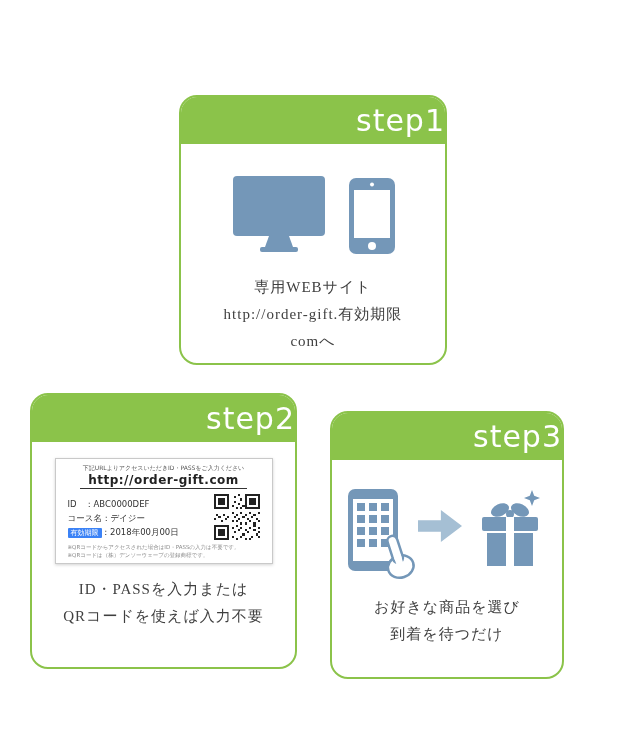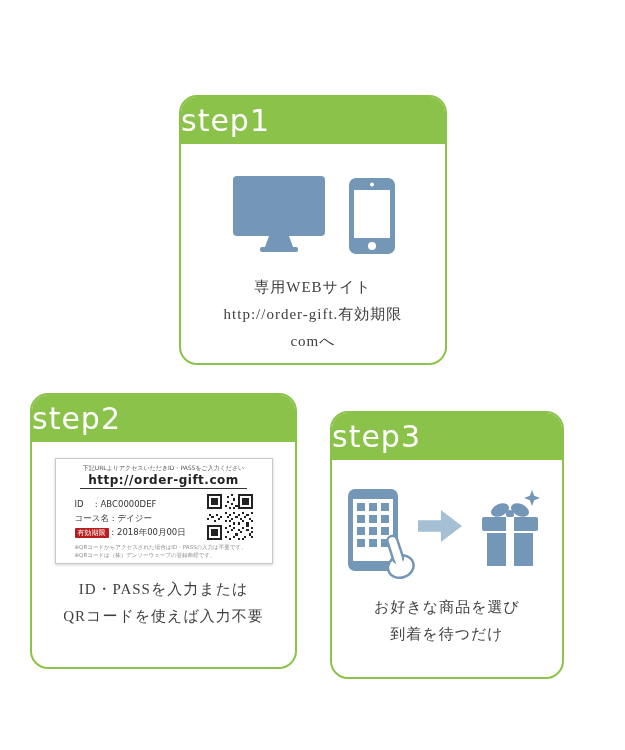--- a/index.html
+++ b/index.html
@@ -9,41 +9,41 @@
   }
   .card{
     position:absolute;box-sizing:border-box;background:#fff;
     border:2px solid var(--green,#8bc34a);border-radius:18px;overflow:hidden;
   }
   .card-step1{left:179px;top:95px;width:268px;height:270px;}
   .card-step2{left:30px;top:393px;width:267px;height:276px;}
   .card-step3{left:330px;top:393px;width:234px;height:268px;margin-top:18px;}
   .card-header{
     height:47px;background:var(--green,#8bc34a);color:#fff;
-    display:flex;align-items:center;justify-content:flex-start;
+    display:flex;align-items:center;justify-content:flex-end;
     font-size:30px;letter-spacing:1px;
   }
   .caption{margin-top:12px;text-align:center;font-size:15px;line-height:27px;color:var(--text,#3f3f3f);letter-spacing:1px;font-family:Liberation Serif, serif;}
   .cap-line{white-space:nowrap;}
   
   .devices{display:flex;align-items:center;justify-content:center;gap:22px;margin-top:26px;height:92px;}
   .ib{fill:var(--icon-blue,#7497b8);}
   .wh{fill:#ffffff;}
   
   .gift-card{
     width:218px;margin:16px auto 0;background:#fff;border:1px solid #c9c9c9;
-    box-shadow:0 1px 3px rgba(0,0,0,.18);padding:5px 19px 4px;box-sizing:border-box;
+    box-shadow:0 1px 3px rgba(0,0,0,.18);padding:5px 12px 4px;box-sizing:border-box;
   }
   .gc-note{font-size:6px;line-height:8px;color:#555;text-align:center;white-space:nowrap;overflow:hidden;}
   .gc-url{font-size:12px;font-weight:bold;color:#222;text-align:center;width:fit-content;
     margin:1px auto 4px;padding:0 8px 1px;border-bottom:1.5px solid #333;letter-spacing:.5px;}
   .gc-main{display:flex;align-items:flex-end;}
   .gc-rows{flex:1;font-size:8.5px;line-height:14px;color:#333;text-align:left;}
   .gc-expiry{font-size:8.5px;line-height:13px;color:#333;text-align:left;margin-top:1px;}
-  .gc-expiry .badge{background:#b91c1c;color:#fff;font-size:7px;padding:1px 3px;border-radius:1px;}
+  .gc-expiry .badge{background:#3b82f6;color:#fff;font-size:7px;padding:1px 3px;border-radius:1px;}
   .gc-qr{width:46px;margin-left:4px;margin-top:1px;flex:none;}
   .gc-fine{margin-top:4px;font-size:5.5px;line-height:7.5px;color:#8a8a8a;text-align:left;}
   
   .order-illo{display:flex;align-items:center;justify-content:center;gap:12px;margin-top:24px;height:98px;}
   .phone-hand{position:relative;width:58px;height:88px;flex:none;}
   .phone-hand .hand{position:absolute;right:-14px;bottom:-6px;}
   .arrow-right{
     width:44px;height:32px;background:var(--arrow-blue,#a5bfd4);flex:none;margin-bottom:14px;
     clip-path:polygon(0 32%, 52% 32%, 52% 0, 100% 50%, 52% 100%, 52% 68%, 0 68%);
   }

